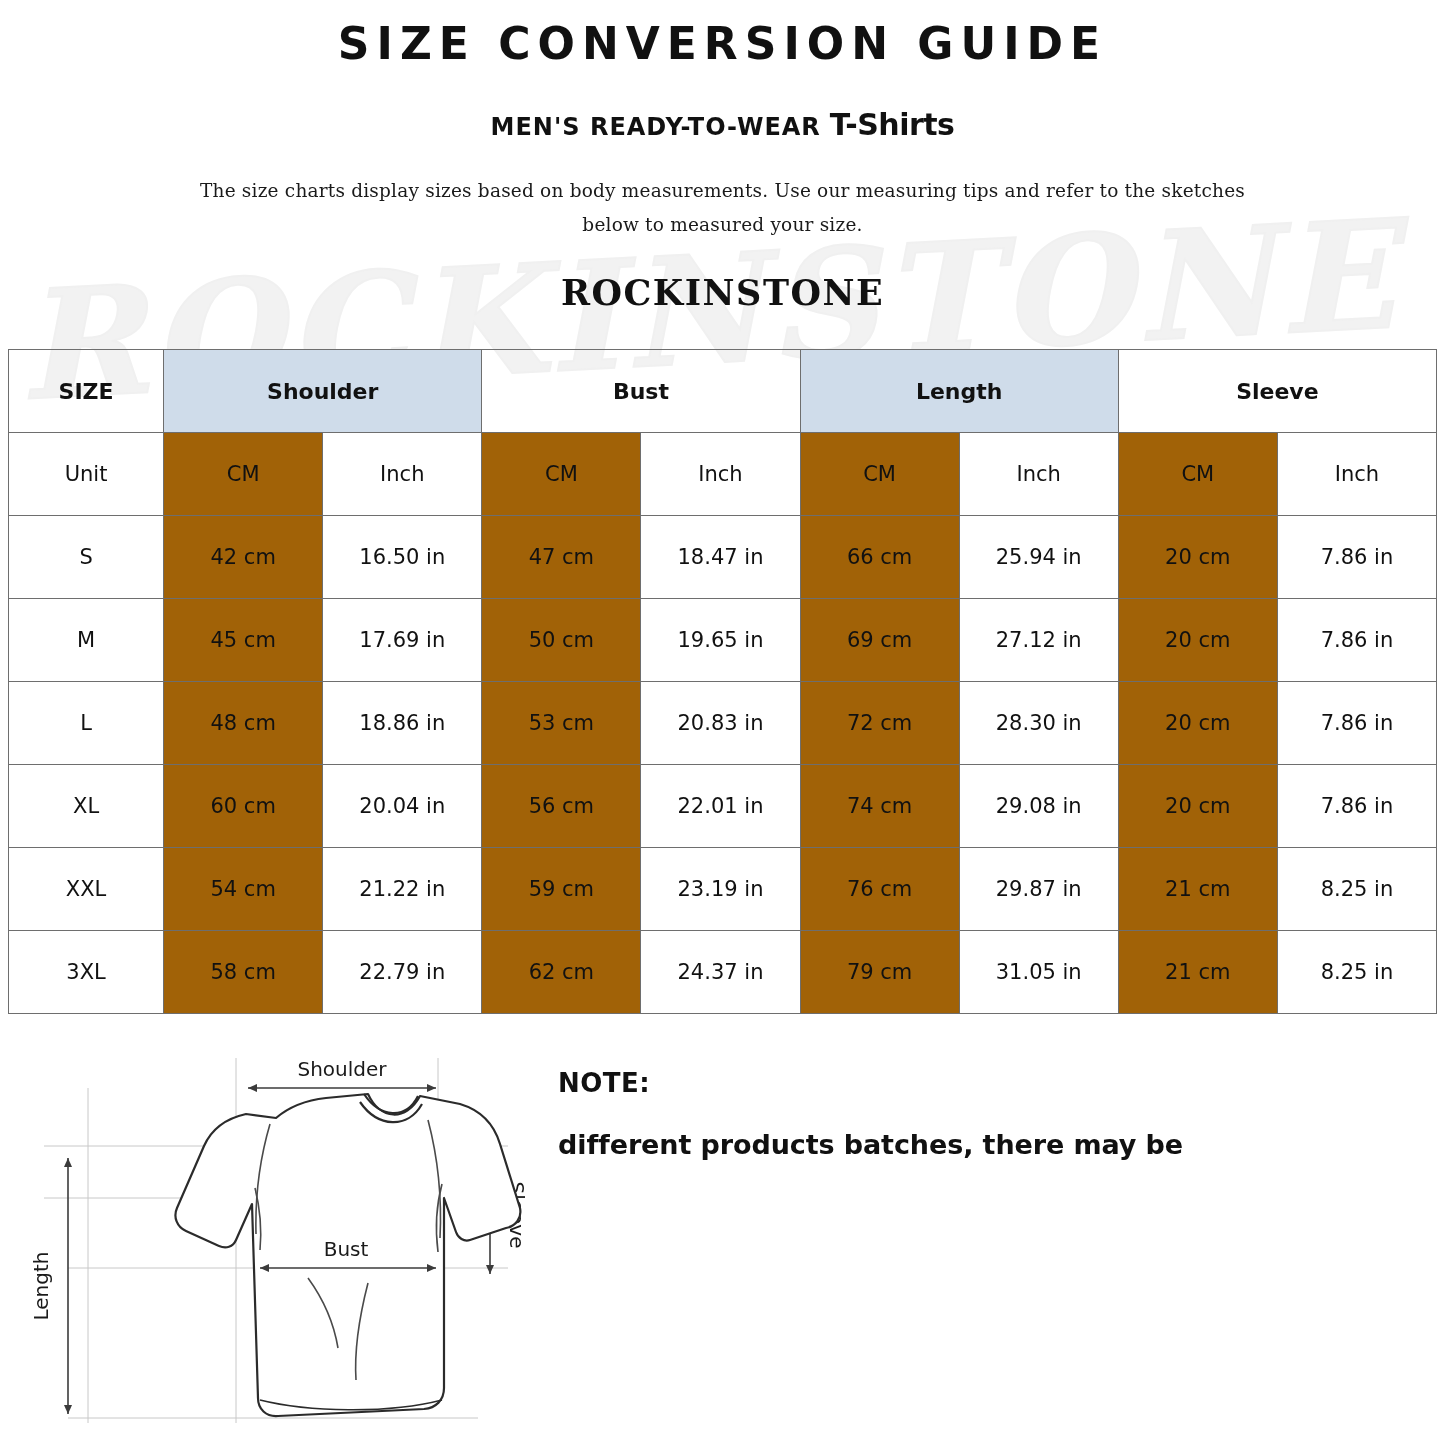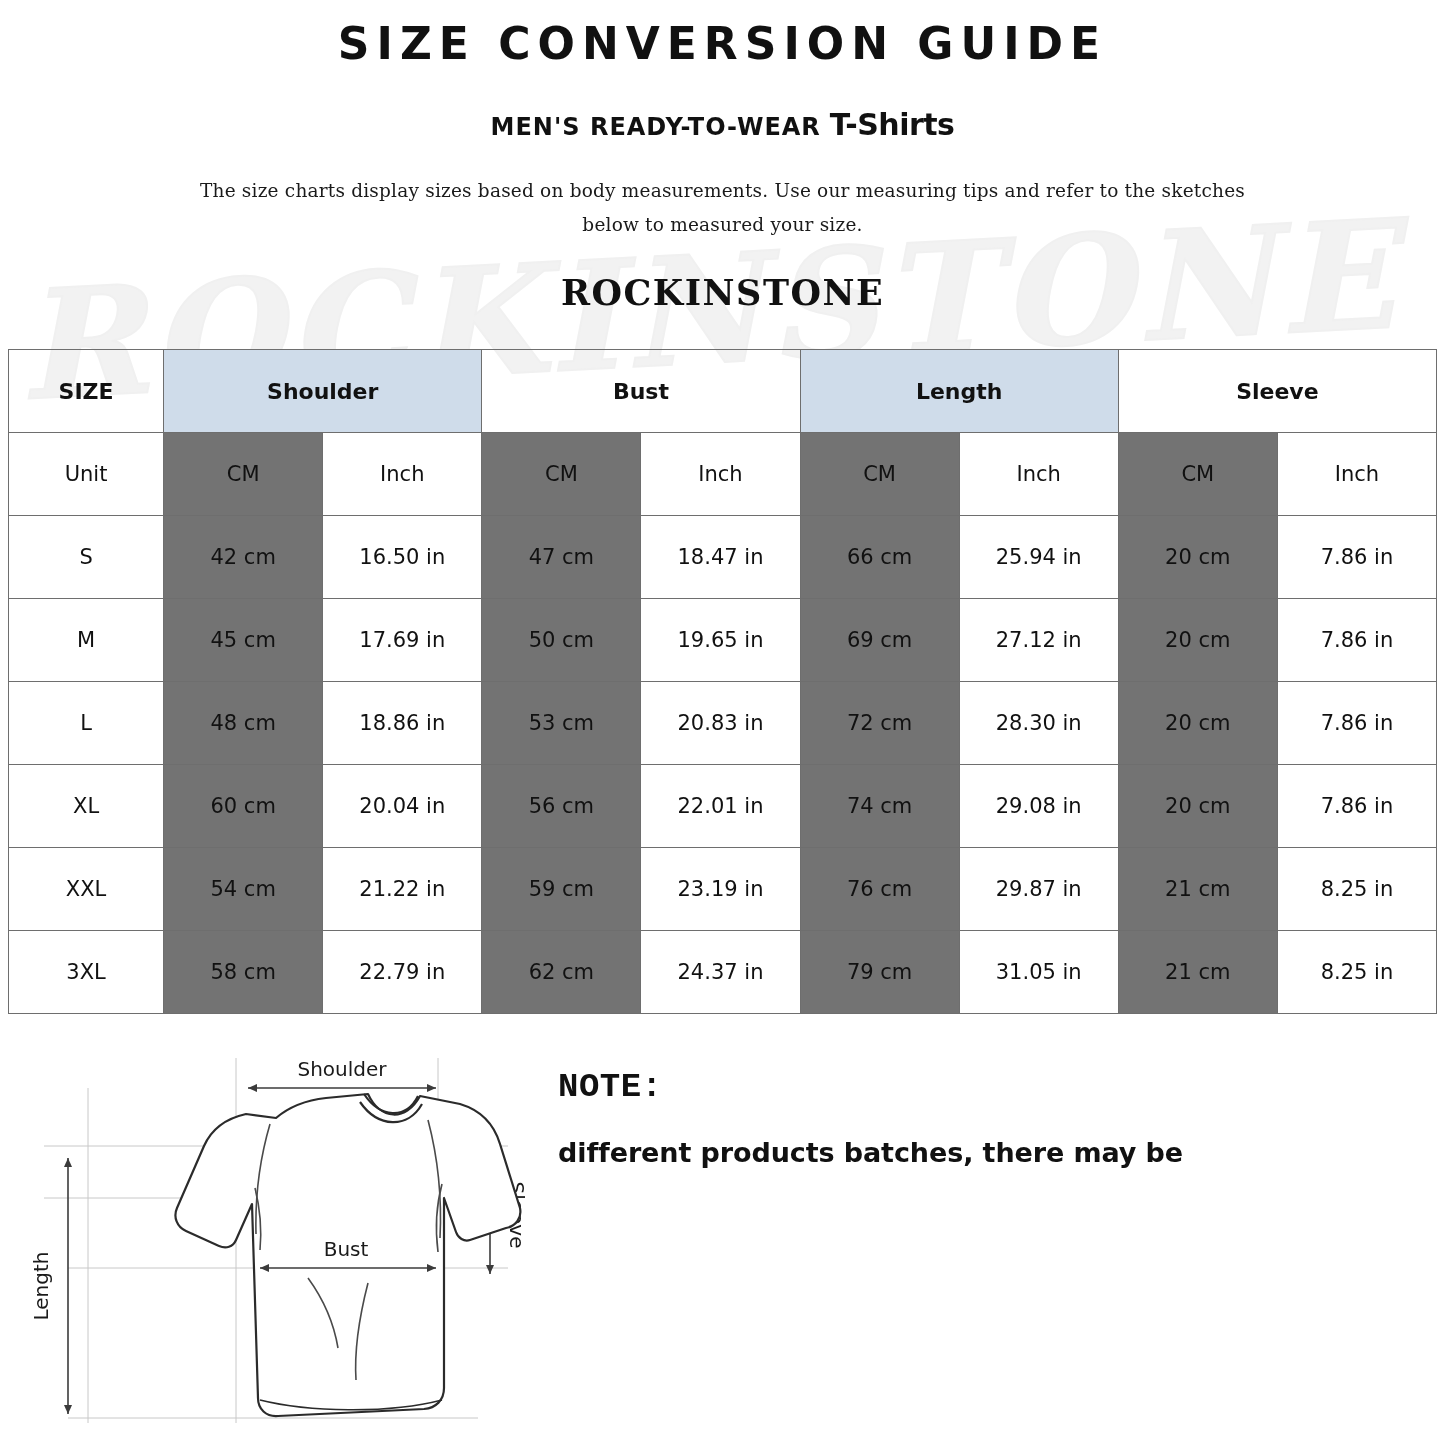--- a/index.html
+++ b/index.html
@@ -101,21 +101,21 @@
     height: 82px;
     font-weight: normal;
     padding: 0;
   }
   table.size-table th {
     font-weight: bold;
     font-size: 22px;
   }
   .col-size { width: 155px; }
   .col-cell { width: 159px; }
-  .shade { background: #737373; }
+  .shade { background: #a16207; }
   .shade-hdr { background: #cfdcea; }
   .unit-row td { font-size: 21px; }
   
   .bottom {
     position: relative;
     z-index: 2;
     display: flex;
     margin-top: 14px;
     padding-left: 8px;
   }
@@ -124,25 +124,24 @@
     height: 390px;
     position: relative;
     flex: 0 0 540px;
   }
   .note {
     flex: 1;
     padding-left: 10px;
     padding-top: 40px;
   }
   .note-title {
-    font-size: 34px;
+    font-size: 26px;
     font-weight: bold;
     color: #111;
     letter-spacing: 0.5px;
-    font-family: Liberation Mono, monospace;
   }
   .note-body {
     margin-top: 24px;
     font-size: 27px;
     font-weight: bold;
     line-height: 1.72;
     color: #111;
     letter-spacing: -0.1px;
   }
   .note-body span { display: block; }

